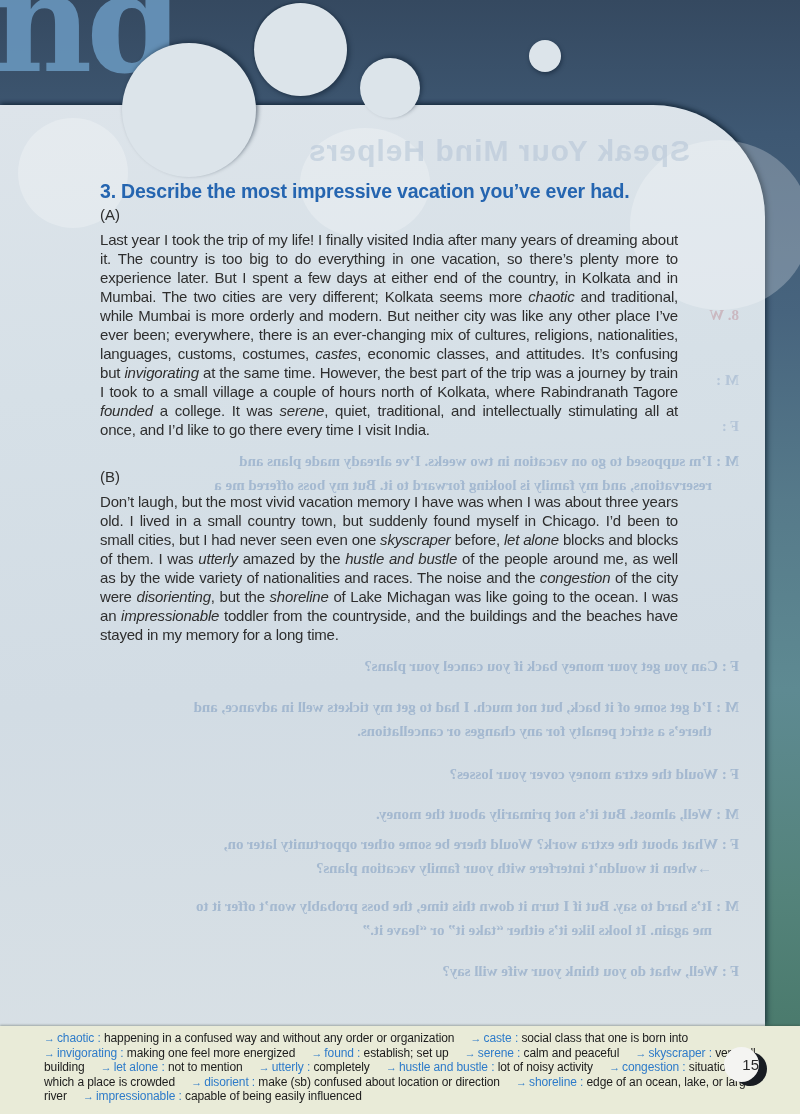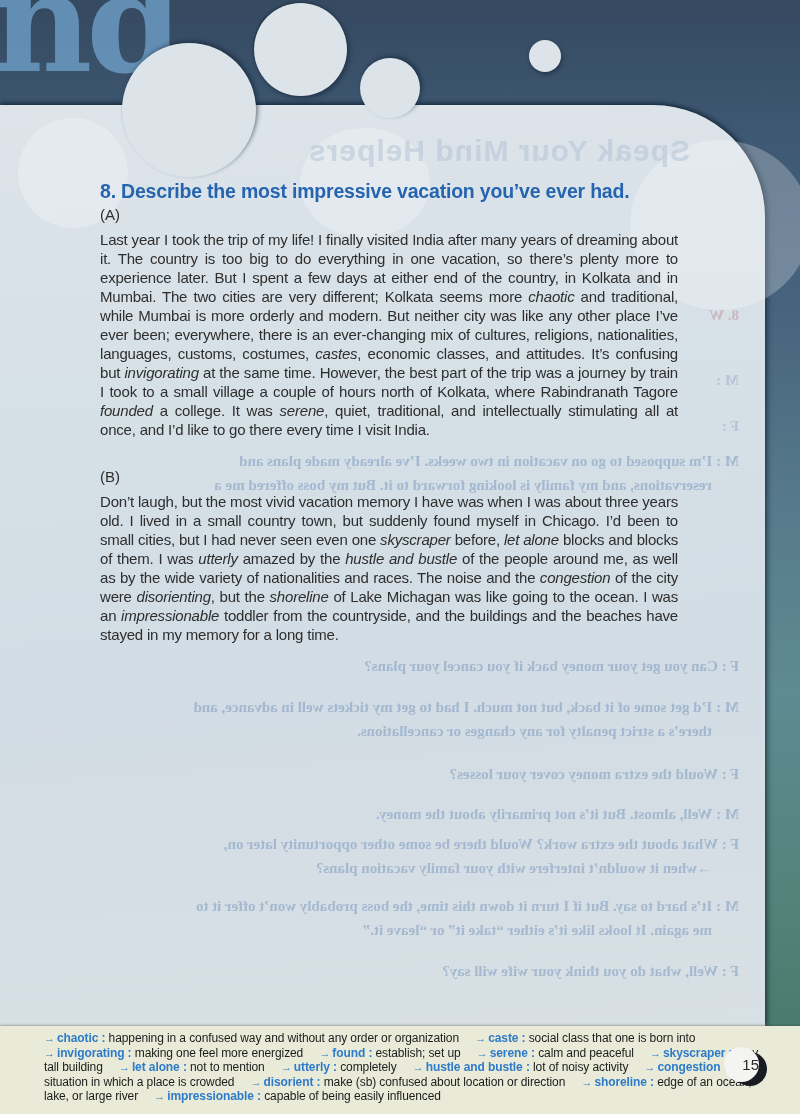--- a/index.html
+++ b/index.html
@@ -54,21 +54,21 @@
   .sec-text{margin:0;font-size:15px;line-height:19px;letter-spacing:-.2px;
       text-align:justify;}
 
   
   #glossary-bar{left:0;top:1026px;width:800px;height:88px;z-index:5;
       background:#e9ebd8;box-shadow:0 -1px 2px rgba(50,60,45,.35);}
   #glossary-list{position:absolute;left:44px;top:5px;width:716px;
       font-size:12px;line-height:14.5px;letter-spacing:-.1px;color:#1c1c1c;}
   .g-entry{margin-right:13px;}
   .g-arrow{color:#2e7bc9;font-size:11px;margin-right:2px;}
-  .g-term{color:#2e7bc9;font-weight:bold;}
+  .g-term{color:#2e7bc9;font-weight:normal;}
   .g-def{color:#1c1c1c;}
 
   
   #badge-shadow{left:733px;top:1052px;width:34px;height:34px;border-radius:50%;
       background:#181c22;z-index:6;}
   #badge-circle{left:724px;top:1047px;width:35px;height:35px;border-radius:50%;
       background:#f4f4f2;z-index:7;display:flex;align-items:center;
       justify-content:flex-end;font-size:15px;color:#2a2a2a;}
 </style>
 </head>
@@ -97,21 +97,21 @@
       <div class="ghost-line" style="top: 654px;">F : Can you get your money back if you cancel your plans?</div>
       <div class="ghost-line" style="top: 695px;">M : I’d get some of it back, but not much. I had to get my tickets well in advance, and<br>there’s a strict penalty for any changes or cancellations.</div>
       <div class="ghost-line" style="top: 762px;">F : Would the extra money cover your losses?</div>
       <div class="ghost-line" style="top: 802px;">M : Well, almost. But it’s not primarily about the money.</div>
       <div class="ghost-line" style="top: 832px;">F : What about the extra work? Would there be some other opportunity later on,<br>→when it wouldn’t interfere with your family vacation plans?</div>
       <div class="ghost-line" style="top: 894px;">M : It’s hard to say. But if I turn it down this time, the boss probably won’t offer it to<br>me again. It looks like it’s either “take it” or “leave it.”</div>
       <div class="ghost-line" style="top: 959px;">F : Well, what do you think your wife will say?</div>
     </div>
 </div>
 
-<h1 id="page-title" class="abs">8. Describe the most impressive vacation you’ve ever had.</h1>
+<h1 id="page-title" class="abs">3. Describe the most impressive vacation you’ve ever had.</h1>
 
 <div id="section-a" class="abs section">
   <div class="sec-label">(A)</div>
   <p class="sec-text"><span>Last year I took the trip of my life! I finally visited India after many years of dreaming about it. The country is too big to do everything in one vacation, so there’s plenty more to experience later. But I spent a few days at either end of the country, in Kolkata and in Mumbai. The two cities are very different; Kolkata seems more </span><i>chaotic</i><span> and traditional, while Mumbai is more orderly and modern. But neither city was like any other place I’ve ever been; everywhere, there is an ever-changing mix of cultures, religions, nationalities, languages, customs, costumes, </span><i>castes</i><span>, economic classes, and attitudes. It’s confusing but </span><i>invigorating</i><span> at the same time. However, the best part of the trip was a journey by train I took to a small village a couple of hours north of Kolkata, where Rabindranath Tagore </span><i>founded</i><span> a college. It was </span><i>serene</i><span>, quiet, traditional, and intellectually stimulating all at once, and I’d like to go there every time I visit India.</span></p>
 </div>
 
 <div id="section-b" class="abs section">
   <div class="sec-label">(B)</div>
   <p class="sec-text"><span>Don’t laugh, but the most vivid vacation memory I have was when I was about three years old. I lived in a small country town, but suddenly found myself in Chicago. I’d been to small cities, but I had never seen even one </span><i>skyscraper</i><span> before, </span><i>let alone</i><span> blocks and blocks of them. I was </span><i>utterly</i><span> amazed by the </span><i>hustle and bustle</i><span> of the people around me, as well as by the wide variety of nationalities and races. The noise and the </span><i>congestion</i><span> of the city were </span><i>disorienting</i><span>, but the </span><i>shoreline</i><span> of Lake Michagan was like going to the ocean. I was an </span><i>impressionable</i><span> toddler from the countryside, and the buildings and the beaches have stayed in my memory for a long time.</span></p>
 </div>

